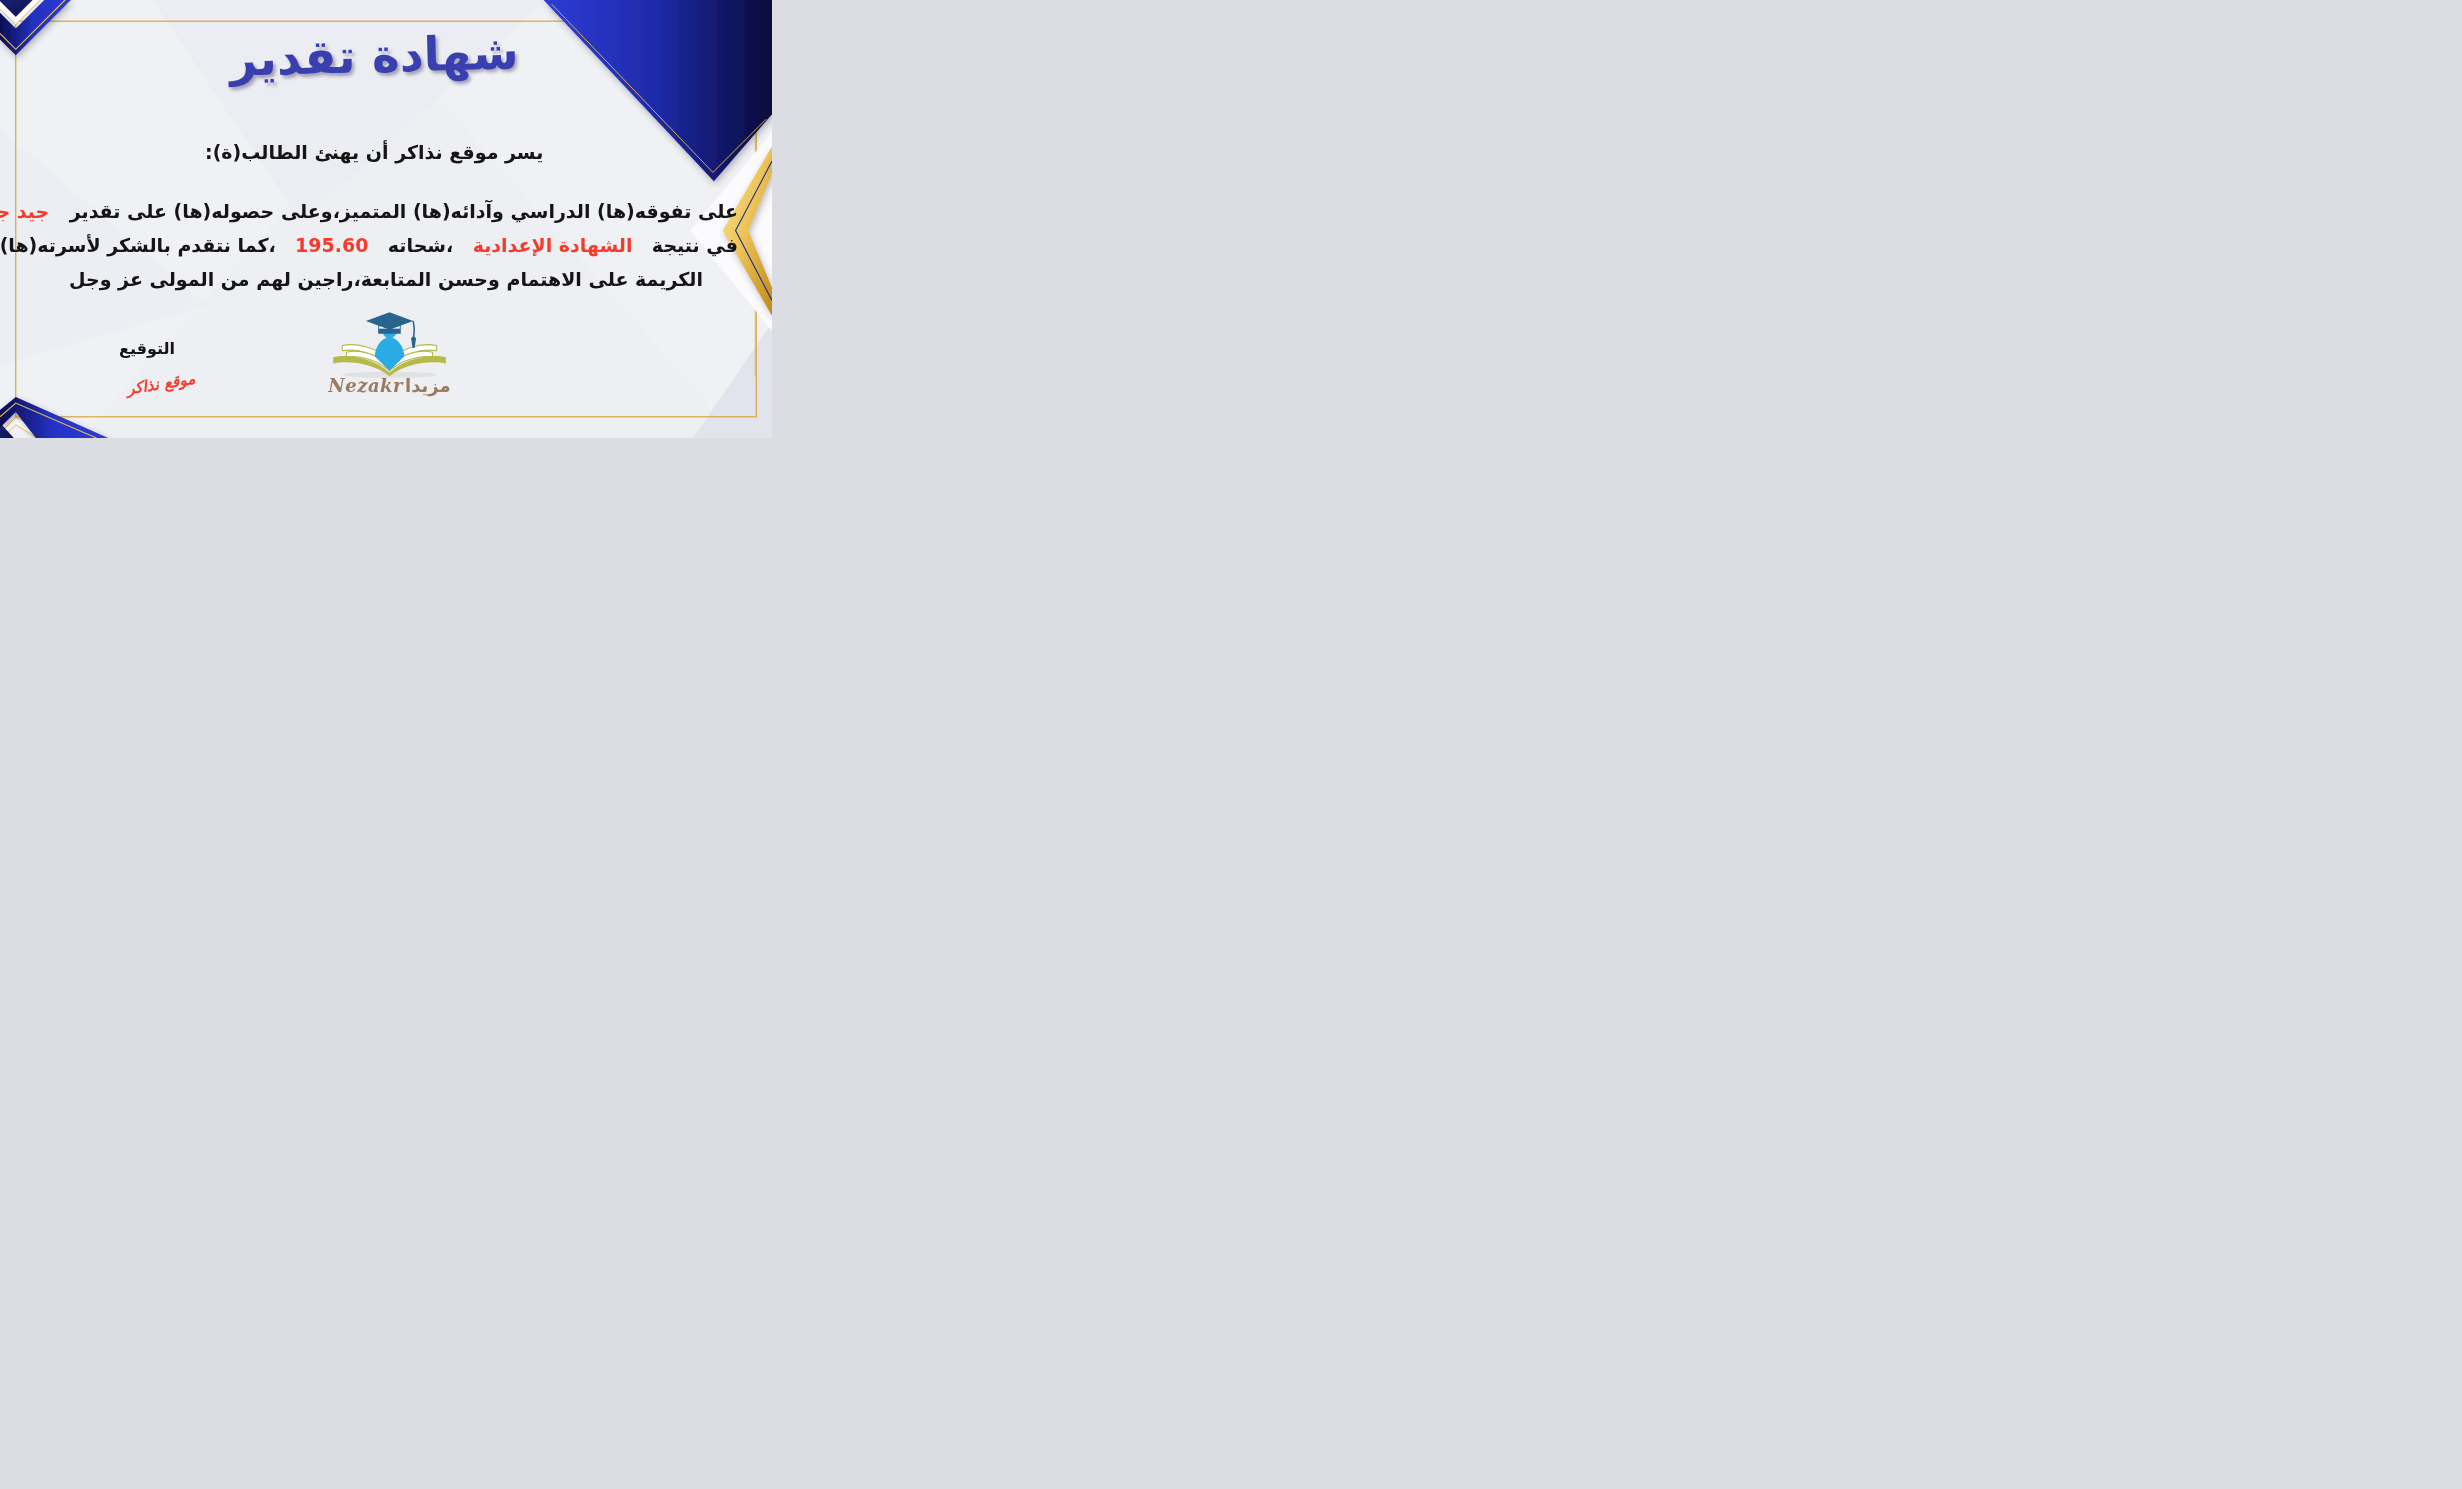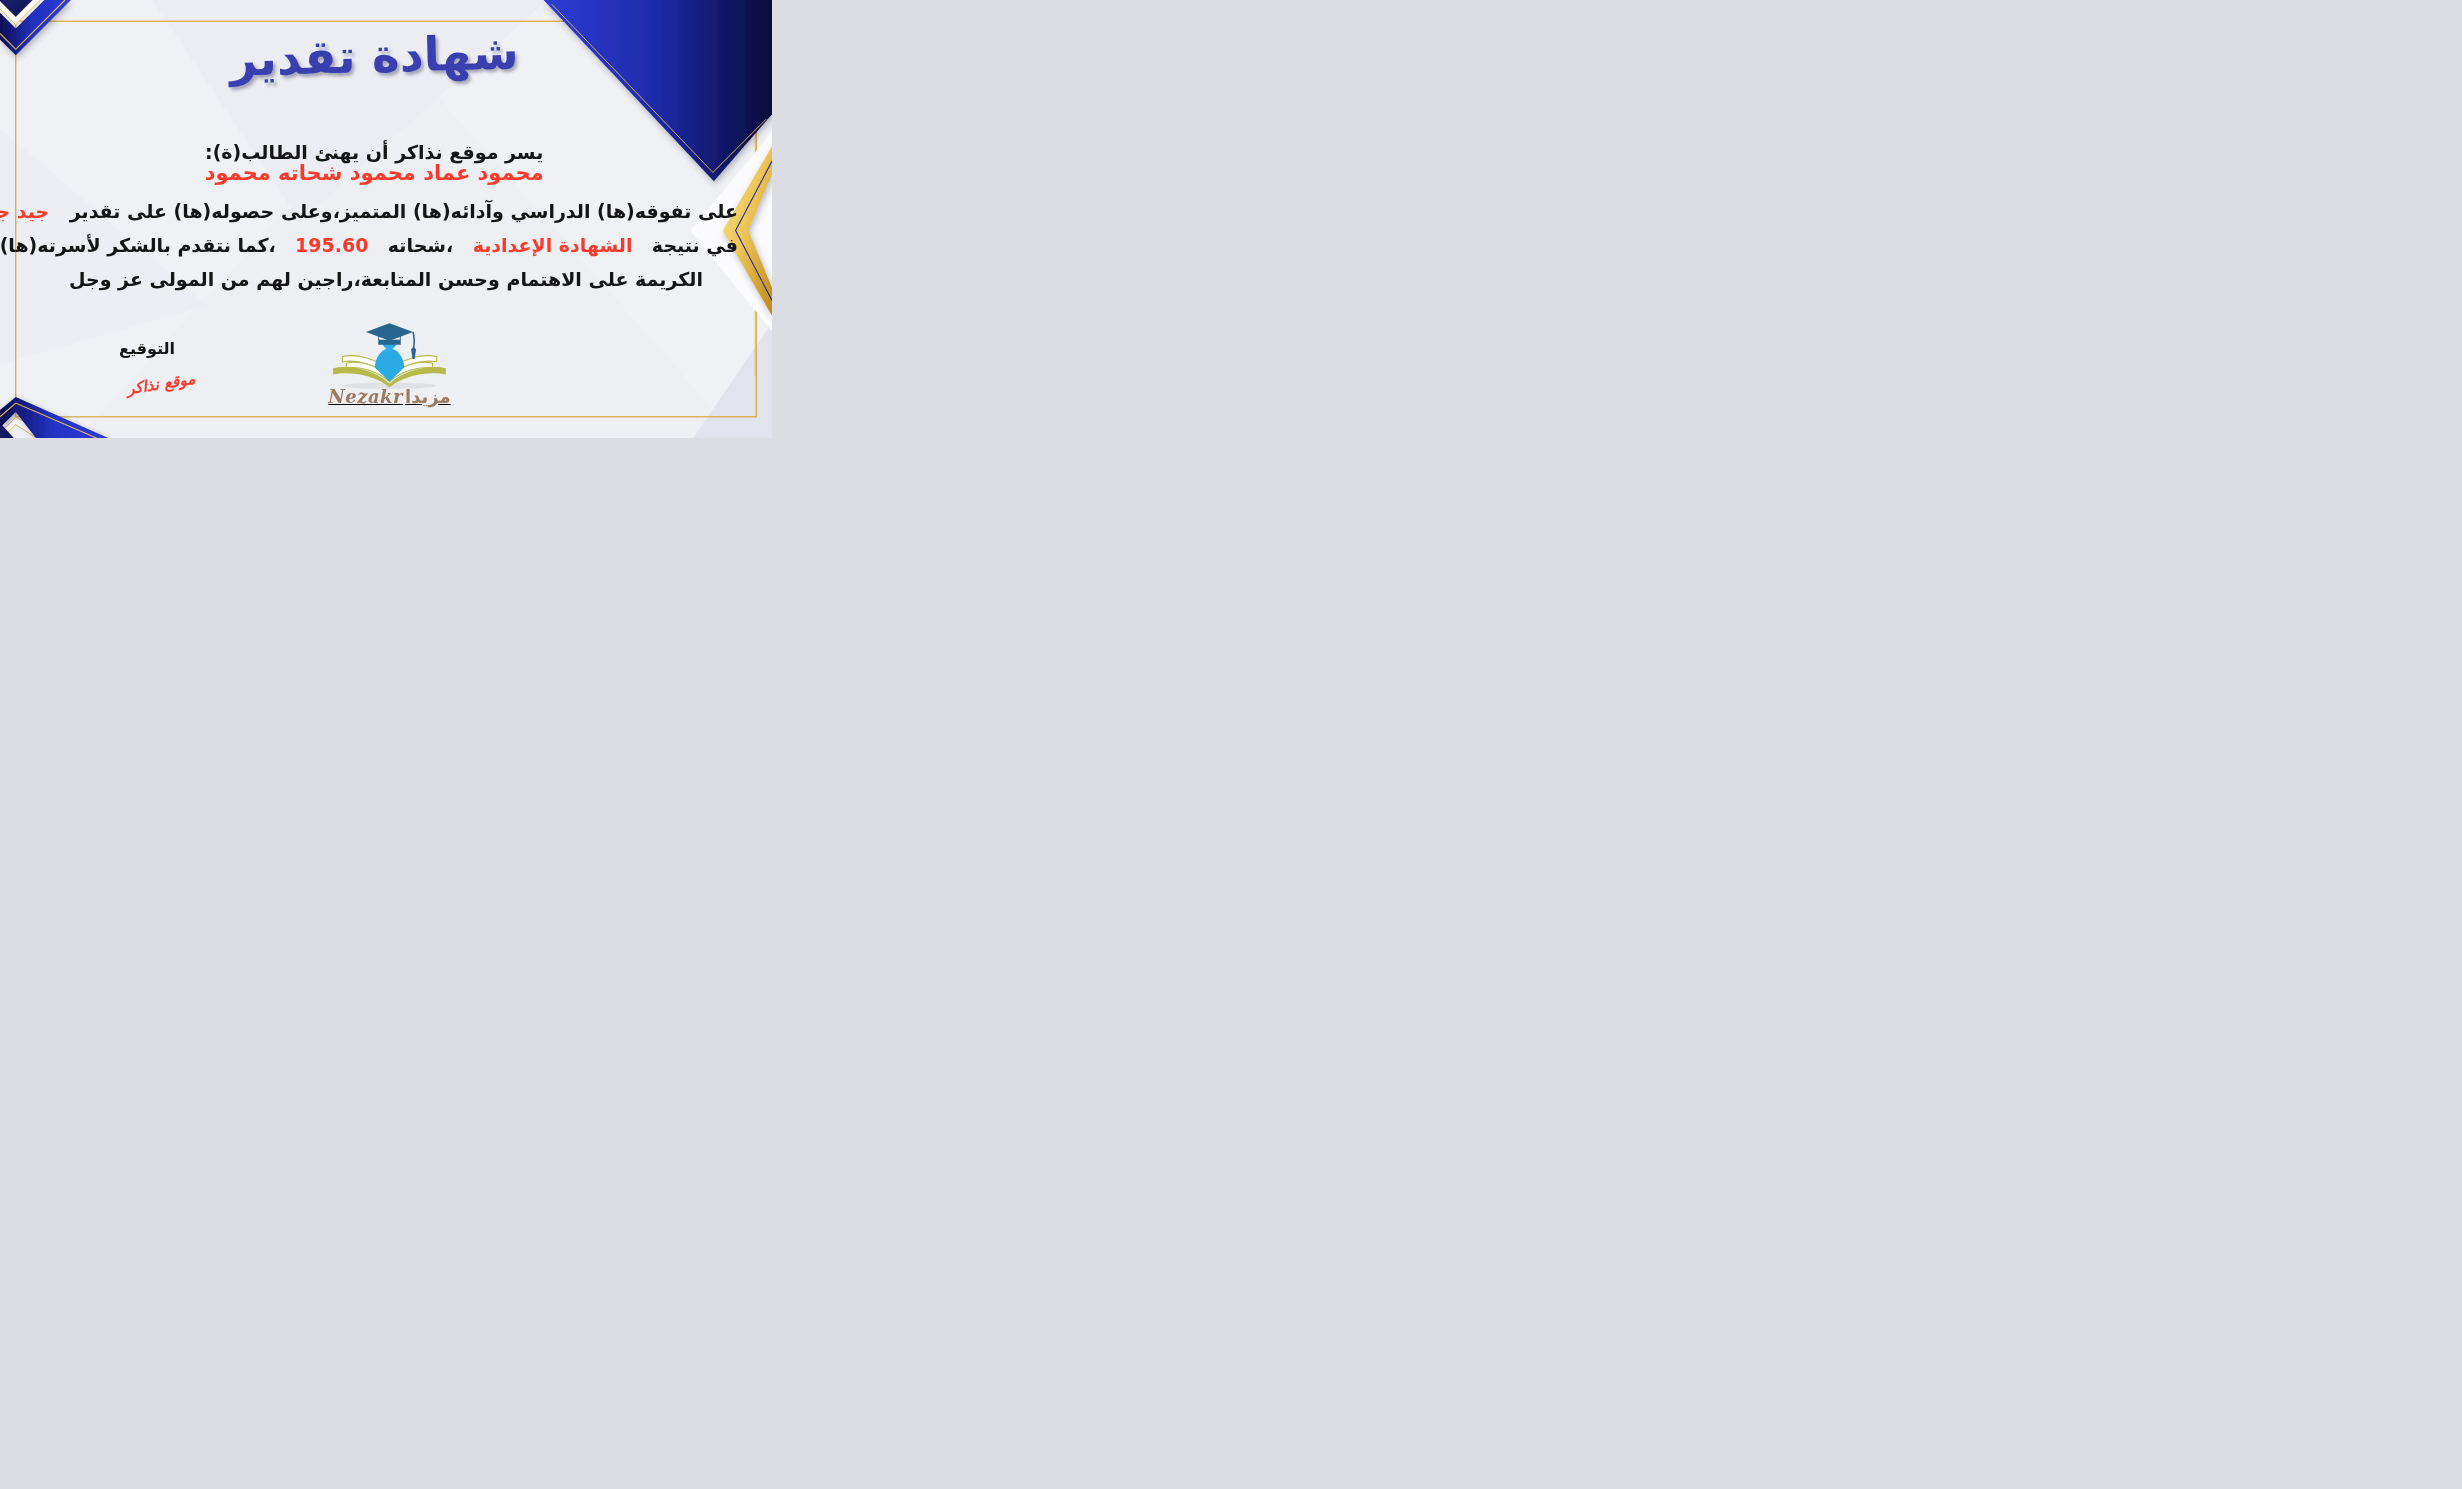--- a/index.html
+++ b/index.html
@@ -21,21 +21,21 @@
   .pline{height:34px;line-height:30.5px;font-size:19px;font-weight:700;white-space:nowrap;}
   .red{color:#f43b2c;}
   .gap{margin:0 12.8px;}
   .gap-r{margin-right:13.8px;}
   .sig-label{position:absolute;top:339px;left:119px;font-size:16px;font-weight:700;color:#151515;direction:rtl;}
   .sig-script{
     position:absolute;top:375px;left:114px;width:94px;text-align:center;
     font-size:15.3px;font-style:italic;font-weight:700;color:#f43b2c;direction:rtl;
     transform:rotate(-9deg);
   }
-  .logo{position:absolute;left:323px;top:321px;width:133px;text-align:center;text-decoration:underline;}
+  .logo{position:absolute;left:323px;top:310px;width:133px;text-align:center;}
   .logo svg{display:block;margin:0 auto;}
   .logo-caption{
     display:flex;justify-content:center;align-items:baseline;gap:2px;
     color:#9b7b60;margin-top:-3px;
   }
   .logo-latin{font-family:"DejaVu Serif",serif;font-style:italic;font-weight:700;font-size:18px;letter-spacing:0.5px;}
   .logo-arabic{font-weight:700;font-size:18px;}
 </style>
 </head>
 <body>
@@ -110,21 +110,20 @@
       <polygon points="1568,268 1402,468 1568,672" fill="#fbfbfd"></polygon>
       <polygon points="1568,297 1468,468 1568,641 1568,584 1520,468 1568,353" fill="url(#gGold)" filter="url(#soft)"></polygon>
       <polyline points="1568,327 1494,468 1568,610" fill="none" stroke="#1c2b8f" stroke-width="2.2"></polyline>
     </g>
   </svg>
 
   <h1 class="txt title">شهادة تقدير</h1>
 
   <p class="txt intro">يسر موقع نذاكر أن يهنئ الطالب(ة):</p>
 
-  <p class="txt name">محمود عماد محمود شحاته محمود</p>
 
   <div class="para">
     <div class="pline">
       <span>على تفوقه(ها) الدراسي وآدائه(ها) المتميز،وعلى حصوله(ها) على تقدير</span>
       <span class="red gap-r">جيد جداً</span>
     </div>
     <div class="pline">
       <span>في نتيجة</span>
       <span class="red gap">الشهادة الإعدادية</span>
       <span>،شحاته</span>

